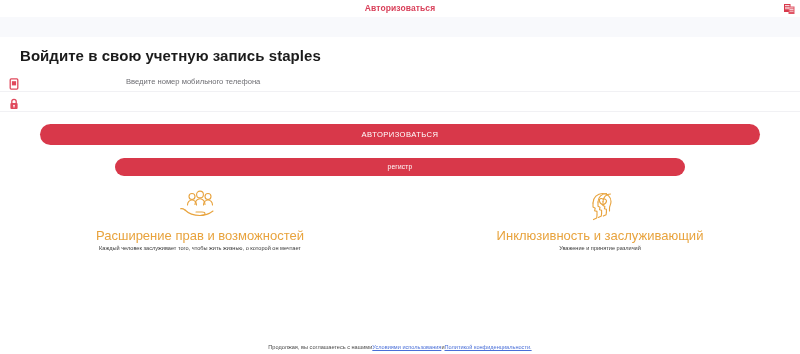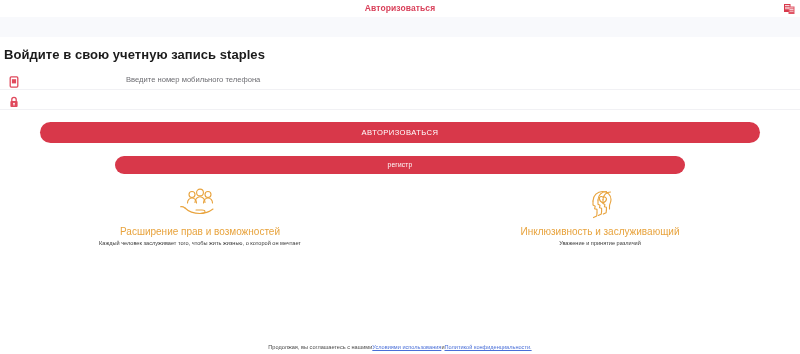--- a/index.html
+++ b/index.html
@@ -45,24 +45,24 @@
 
   
   .grey-band {
     height: 20px;
     width: 100%;
     background: #f8f9fc;
   }
 
   
   .page-heading {
-    font-size: 13px;
+    font-size: 15px;
     font-weight: 700;
     color: #1b1b1b;
-    padding: 11px 0 0 4px;
+    padding: 11px 0 0 20px;
     line-height: 1;
     letter-spacing: .05px;
   }
 
   
   .form-area {
     margin-top: 9px;
   }
   .field-row {
     display: flex;
@@ -153,21 +153,21 @@
     height: 70px;
     justify-content: flex-start;
   }
   .feature-icon {
     width: 42px;
     height: 36px;
     display: block;
   }
   .feature-title {
     margin-top: 4px;
-    font-size: 10px;
+    font-size: 13px;
     color: #e8a33d;
     font-weight: 400;
     line-height: 1;
     text-align: center;
   }
   .feature-desc {
     margin-top: 4px;
     font-size: 5.6px;
     color: #3a3a3a;
     line-height: 1;

